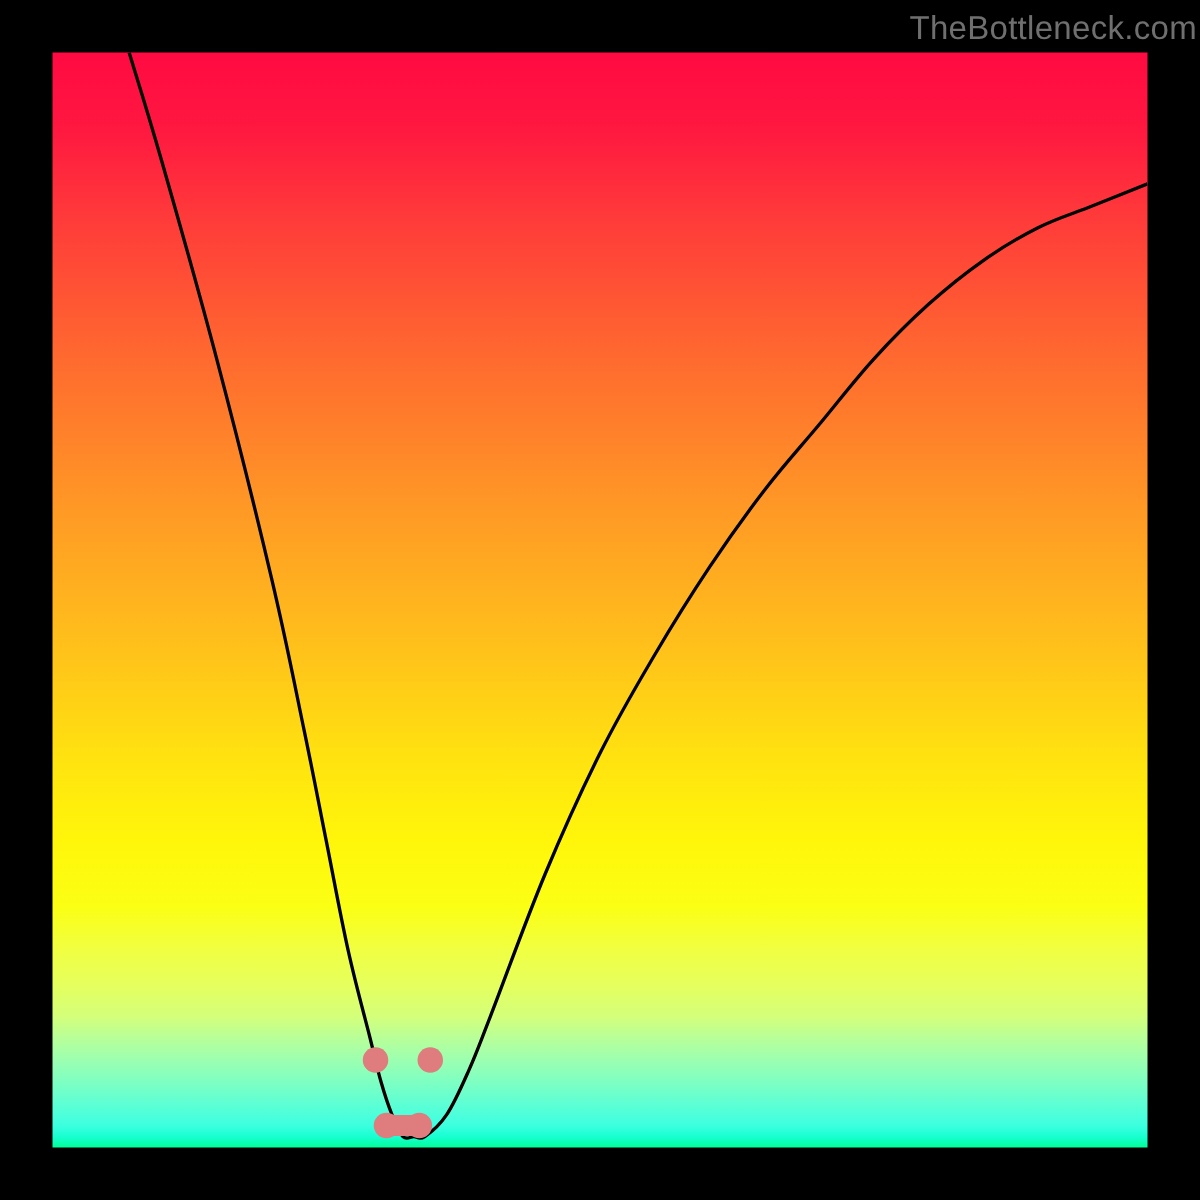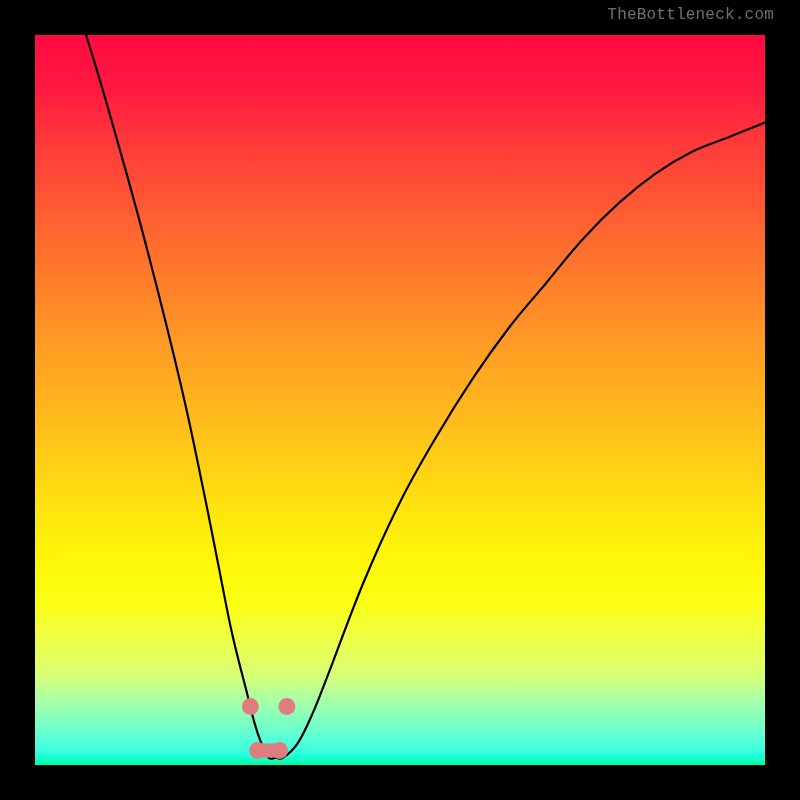--- a/index.html
+++ b/index.html
@@ -34,23 +34,23 @@
       #7effc2 94%,
       #5effd4 96%,
       #3cffe0 98%,
       #18ffd2 99%,
       #00ff99 100%
     );
   }
   .attribution {
     position: absolute;
     top: 6px;
-    right: 26px;
-    font-family: Liberation Mono, monospace;
-    font-size: 16px;
+    right: 2px;
+    font-family: Liberation Sans, sans-serif;
+    font-size: 22px;
     color: #6f6f6f;
     font-weight: 500;
     letter-spacing: 0.2px;
   }
   svg.curve {
     position: absolute;
     left: 0; top: 0;
     width: 730px;
     height: 730px;
     pointer-events: none;

